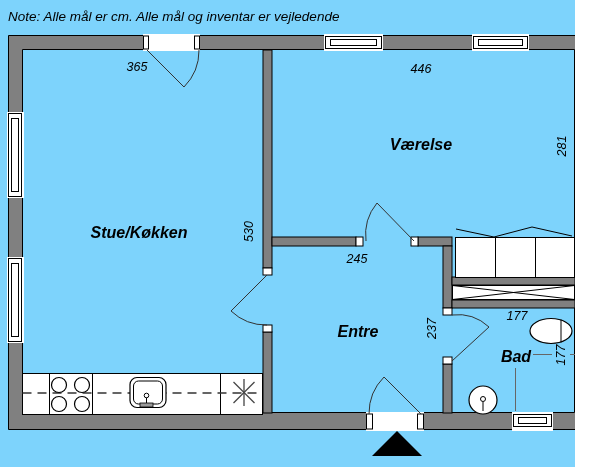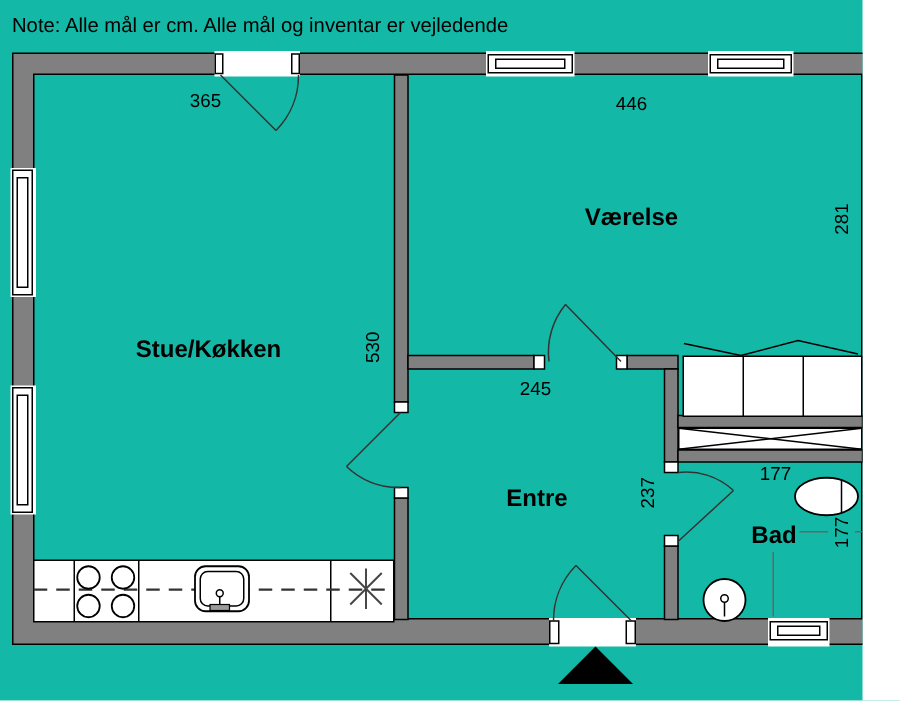--- a/index.html
+++ b/index.html
@@ -8,21 +8,22 @@
     background: #ffffff;
     width: 600px;
     height: 467px;
     font-family: "Liberation Sans", sans-serif;
   }
   #stage {
     position: relative;
     width: 575px;
     height: 467px;
     overflow: hidden;
-    background: #14b8a6;
+    background: #7dd3fc;
+    font-style: italic;
   }
   svg text {
     fill: #000;
     font-family: "Liberation Sans", sans-serif;
   }
   .room-label { font-size: 16px; font-weight: bold; }
   .dim-label  { font-size: 12.5px; font-weight: normal; }
   .note-label { font-size: 13.5px; font-weight: normal; }
 </style>
 </head>

